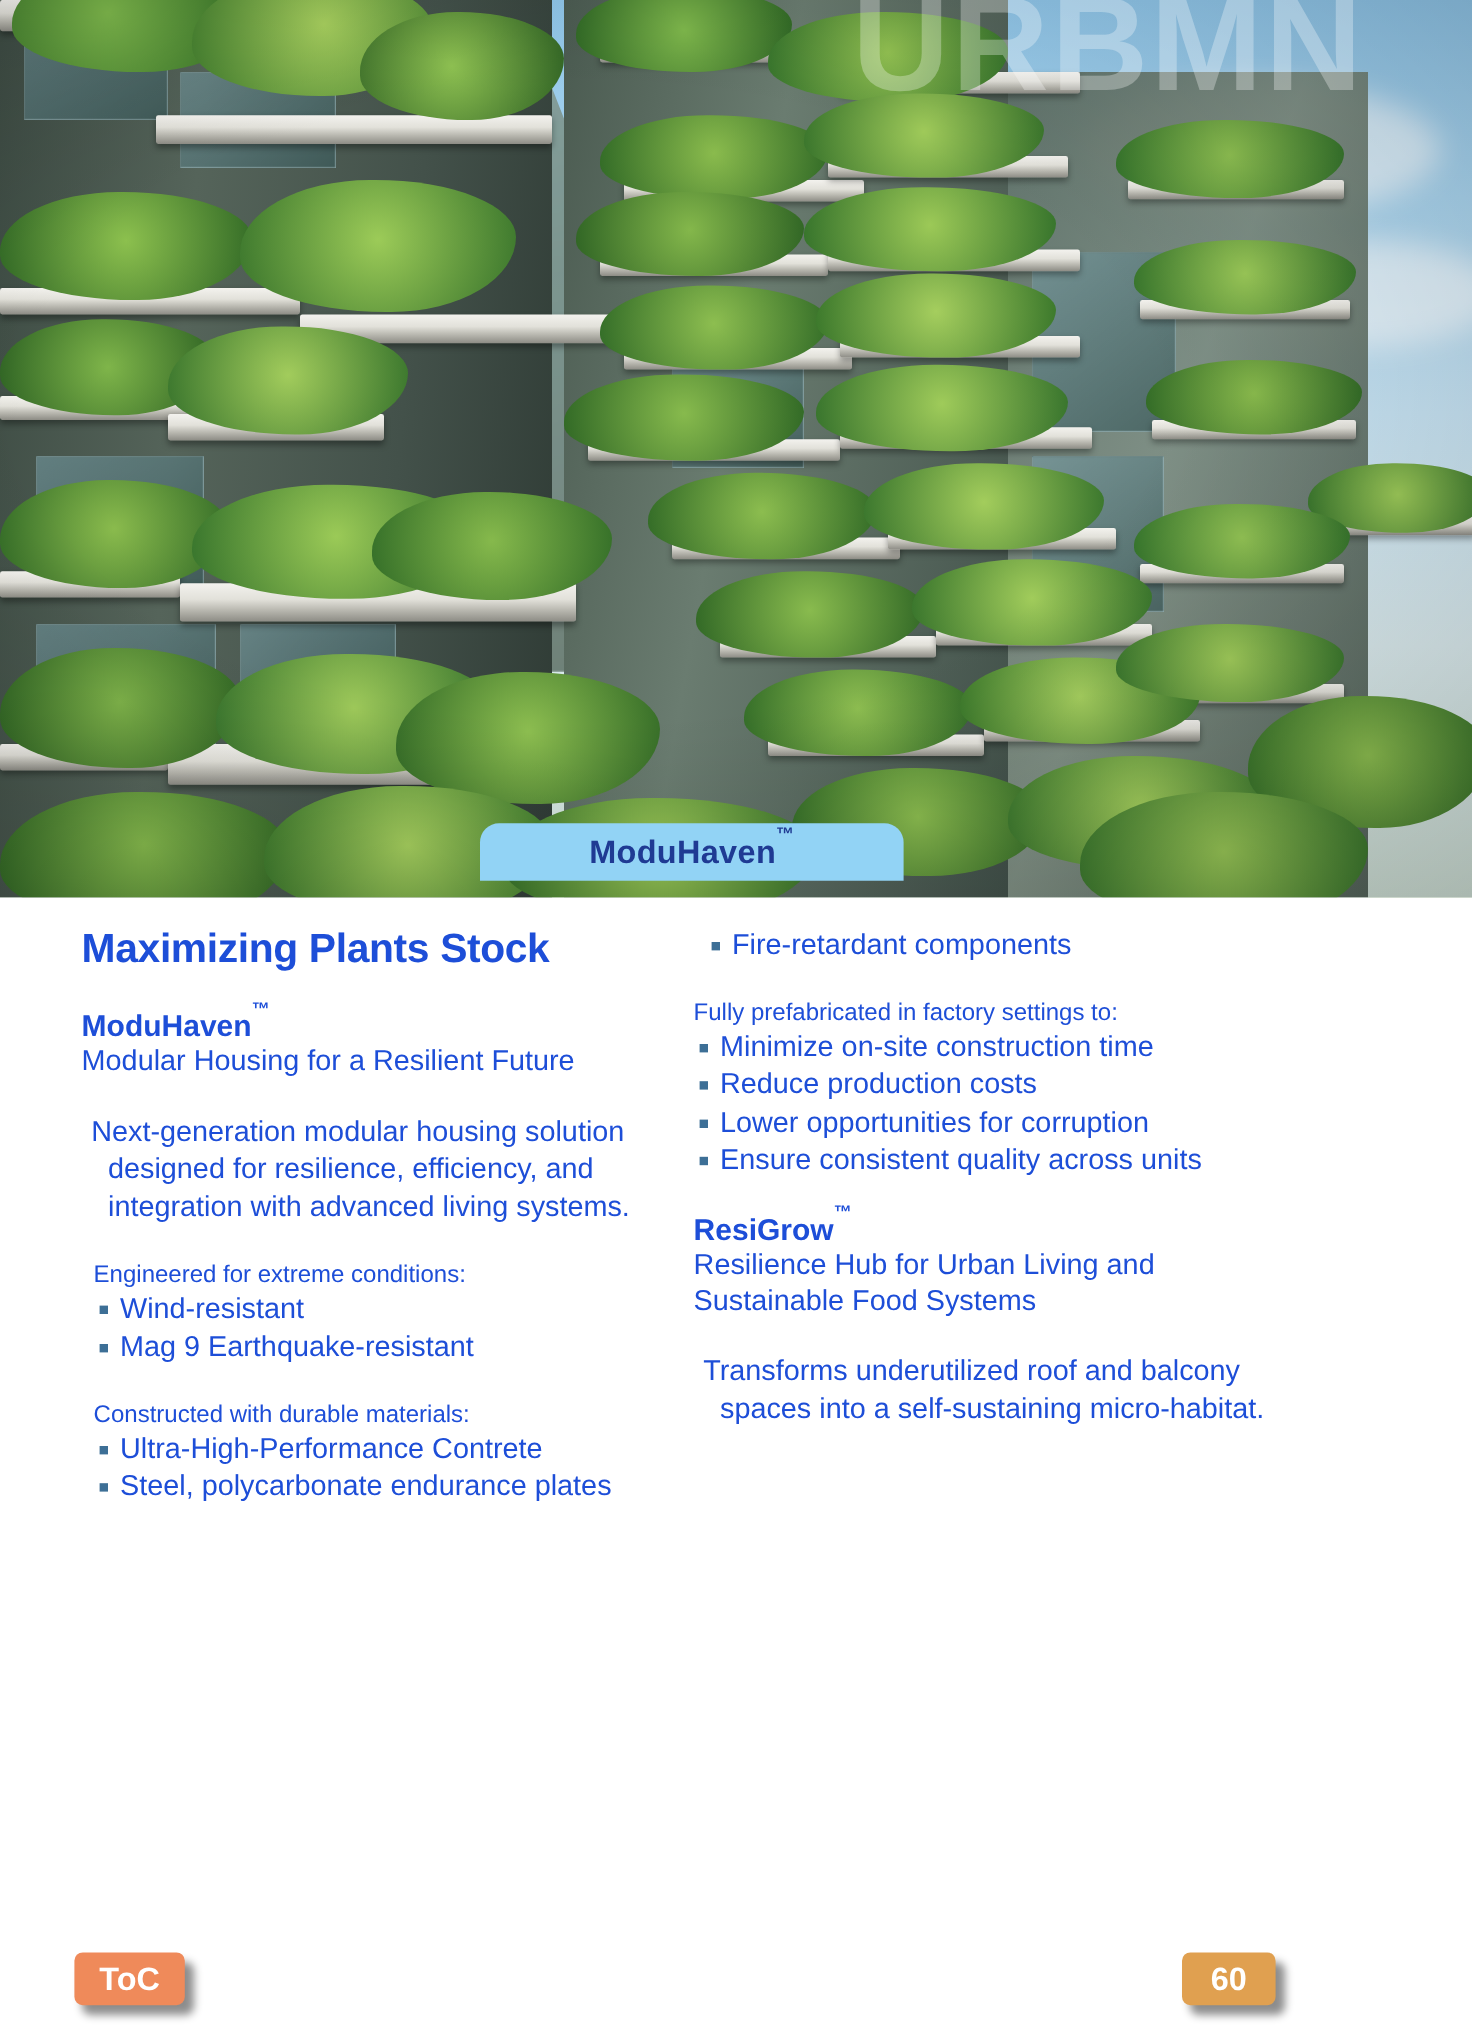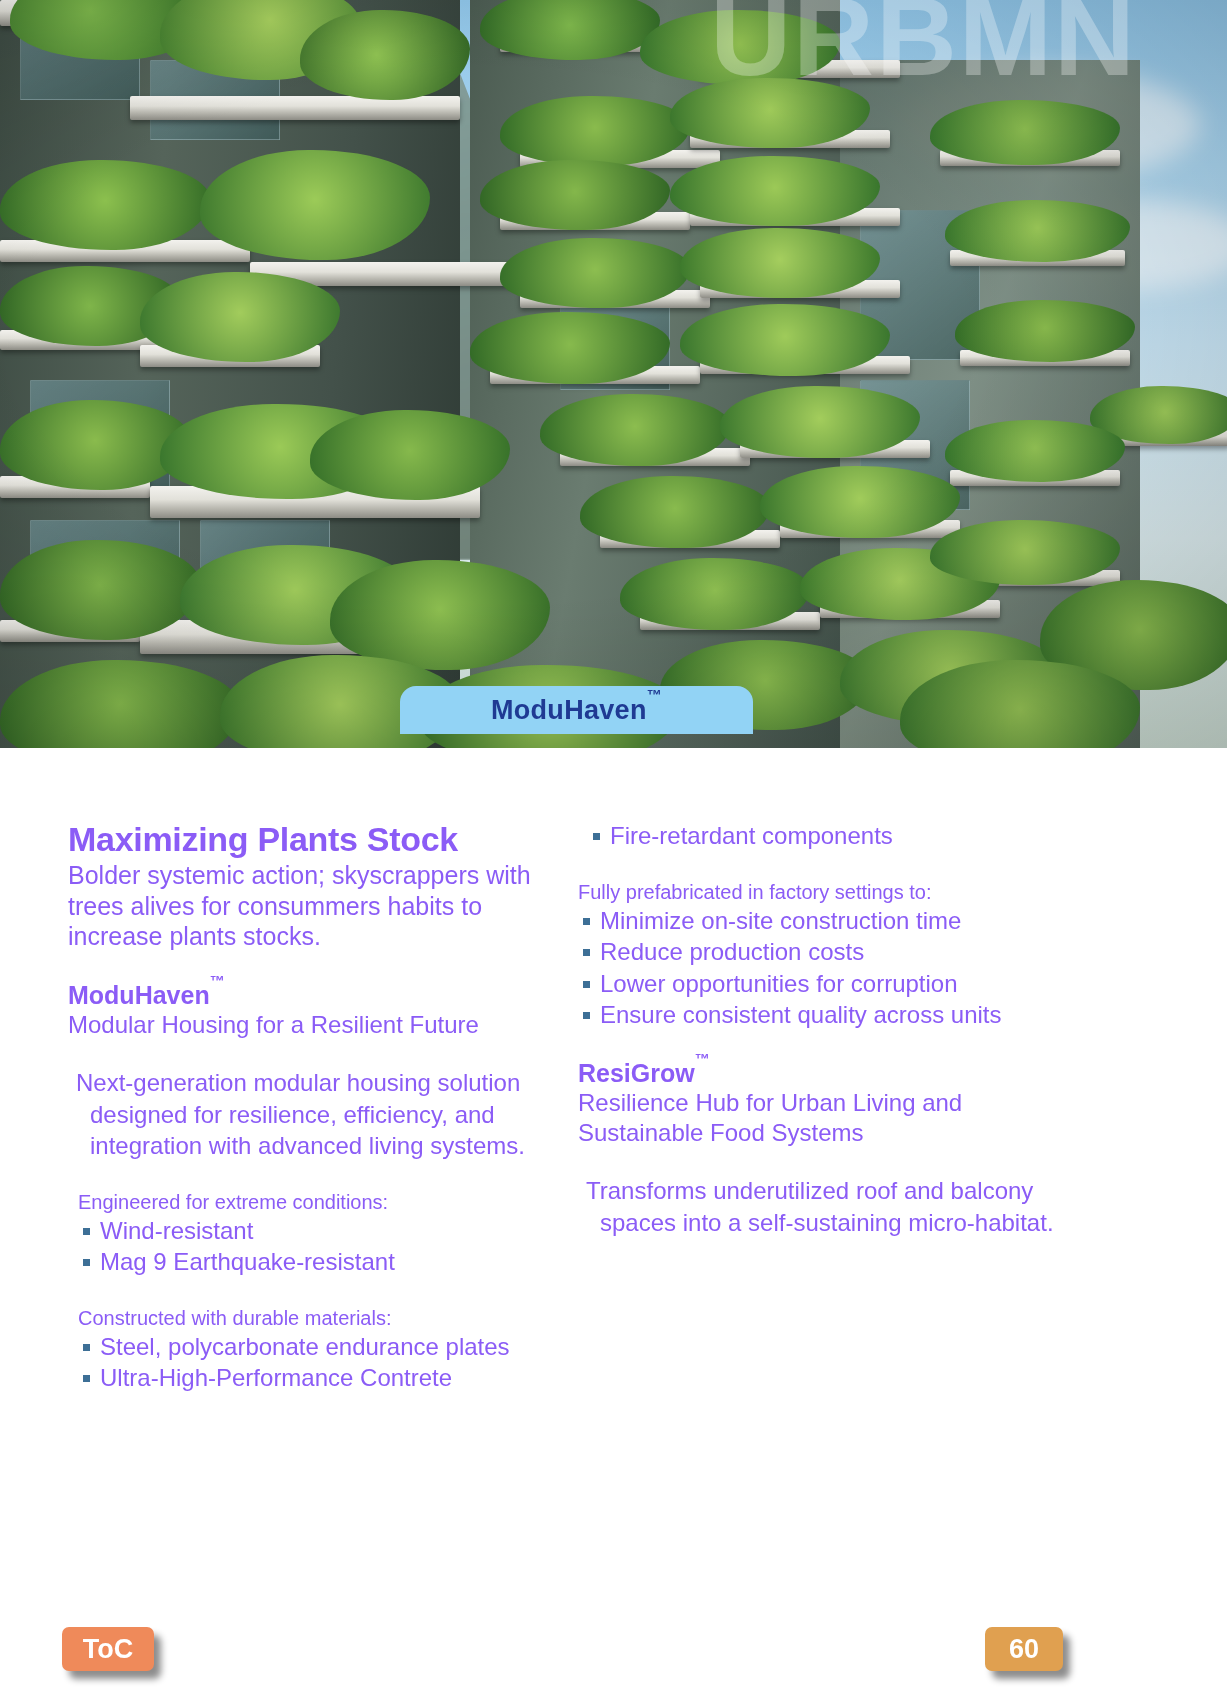--- a/index.html
+++ b/index.html
@@ -115,22 +115,21 @@
   .content {
     position: absolute;
     left: 0; top: 748px;
     width: 1227px;
     height: 951px;
     background: #ffffff;
   }
   .col {
     position: absolute;
     top: 24px;
-    color: #8b5cf6;
-    margin-top: 48px;
+    color: #1d4ed8;
   }
   .col-left  { left: 68px;  width: 470px; }
   .col-right { left: 578px; width: 510px; }
 
   h1.title {
     font-size: 34px;
     font-weight: bold;
     line-height: 1.12;
     letter-spacing: -0.3px;
     margin-bottom: 2px;
@@ -314,21 +313,20 @@
   </div>
 
   <div class="badge-pill">
     <span class="lbl"><span>ModuHaven</span><sup>™</sup></span>
   </div>
 
   <div class="content">
 
     <div class="col col-left">
       <h1 class="title">Maximizing Plants Stock</h1>
-      <p class="lede">Bolder systemic action; skyscrappers with trees alives for consummers habits to increase plants stocks.</p>
 
       <div class="sp-m"></div>
 
       <h2 class="sub"><span>ModuHaven</span><sup>™</sup></h2>
       <p class="subline">Modular Housing for a Resilient Future</p>
 
       <div class="sp-m"></div>
 
       <p class="body indent-1 hang">Next-generation modular housing solution designed for resilience, efficiency, and integration with advanced living systems.</p>
 
@@ -337,22 +335,22 @@
       <p class="lead-in indent-2">Engineered for extreme conditions:</p>
       <ul class="blist indent-2">
         <li>Wind-resistant</li>
         <li>Mag 9 Earthquake-resistant</li>
       </ul>
 
       <div class="sp-m"></div>
 
       <p class="lead-in indent-2">Constructed with durable materials:</p>
       <ul class="blist indent-2">
+        <li>Ultra-High-Performance Contrete</li>
         <li>Steel, polycarbonate endurance plates</li>
-        <li>Ultra-High-Performance Contrete</li>
       </ul>
     </div>
 
     <div class="col col-right">
       <ul class="blist indent-2">
         <li>Fire-retardant components</li>
       </ul>
 
       <div class="sp-m"></div>
 

